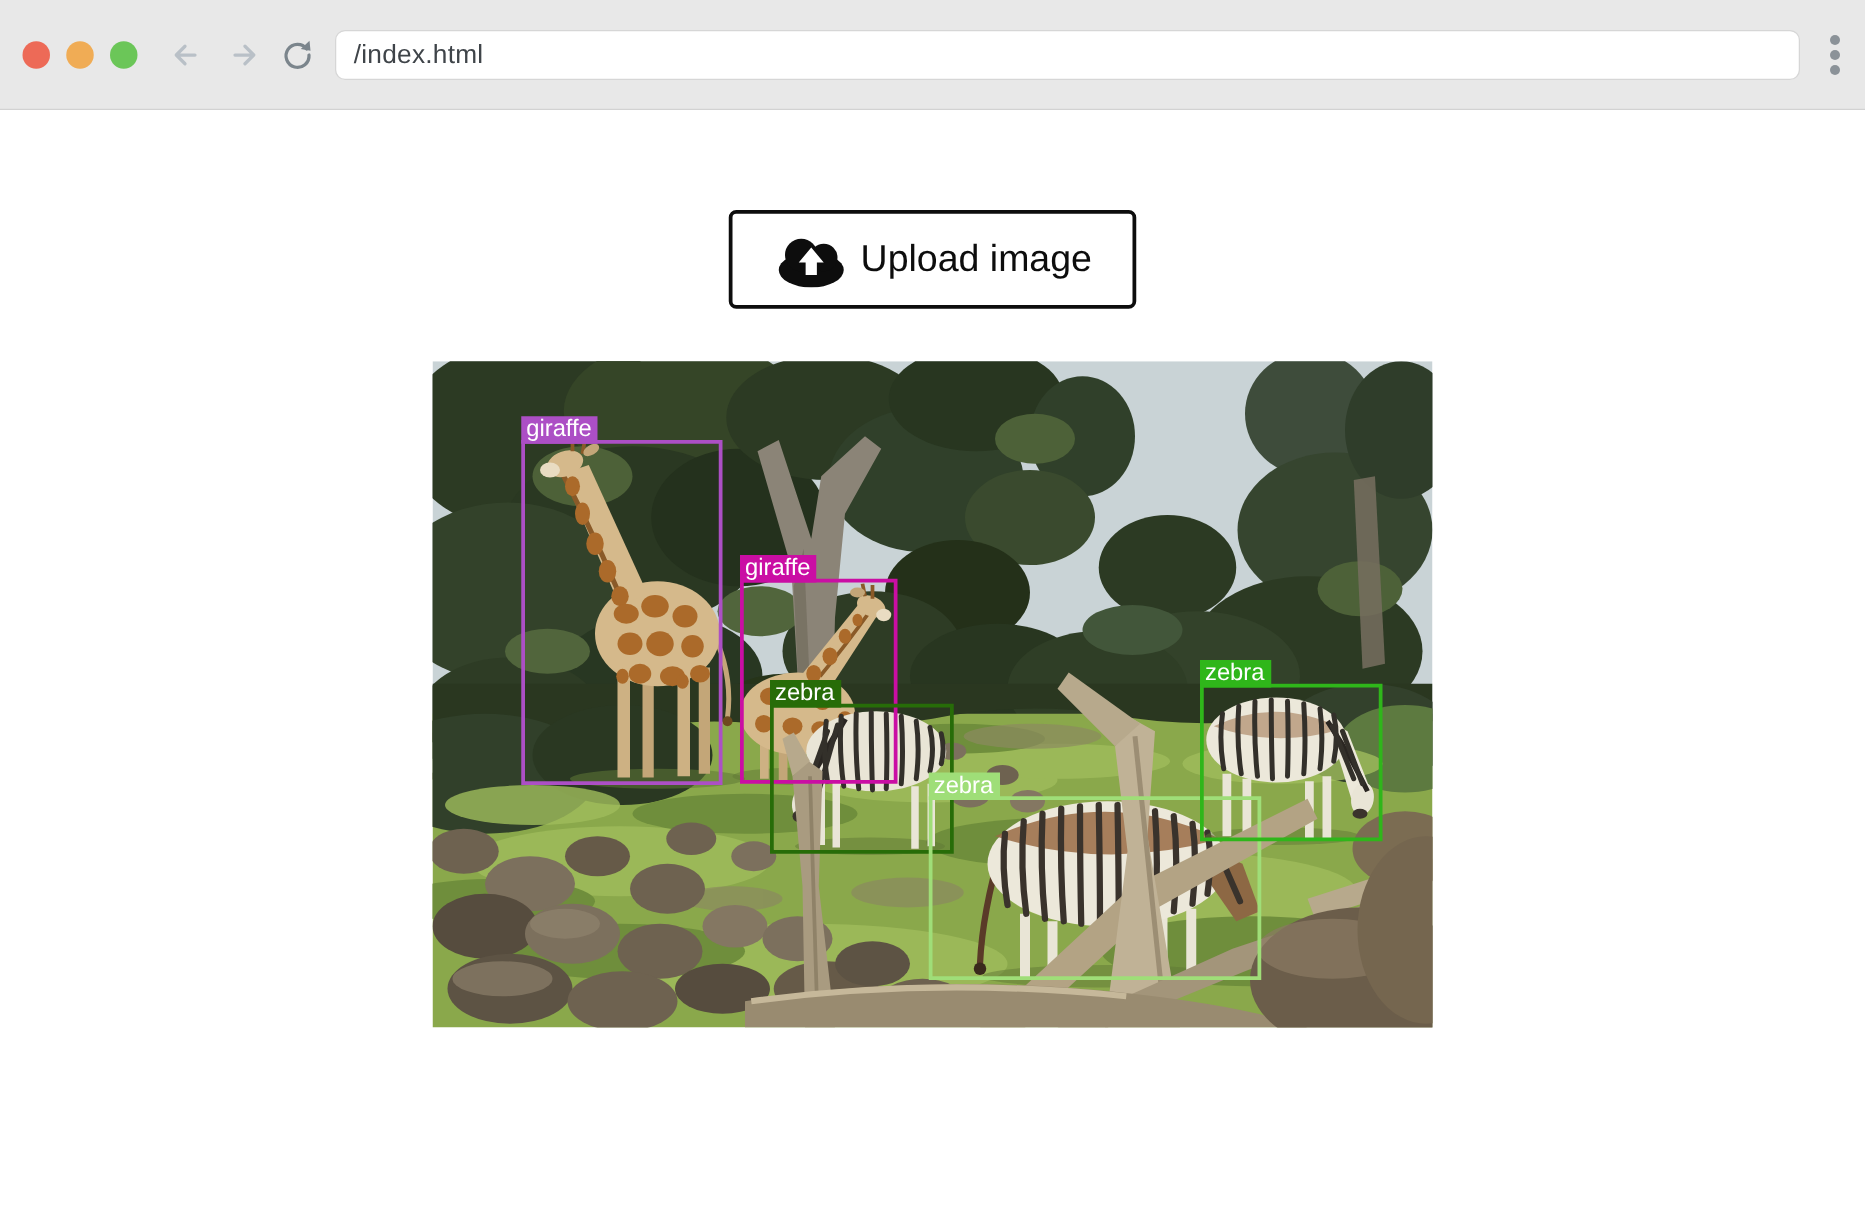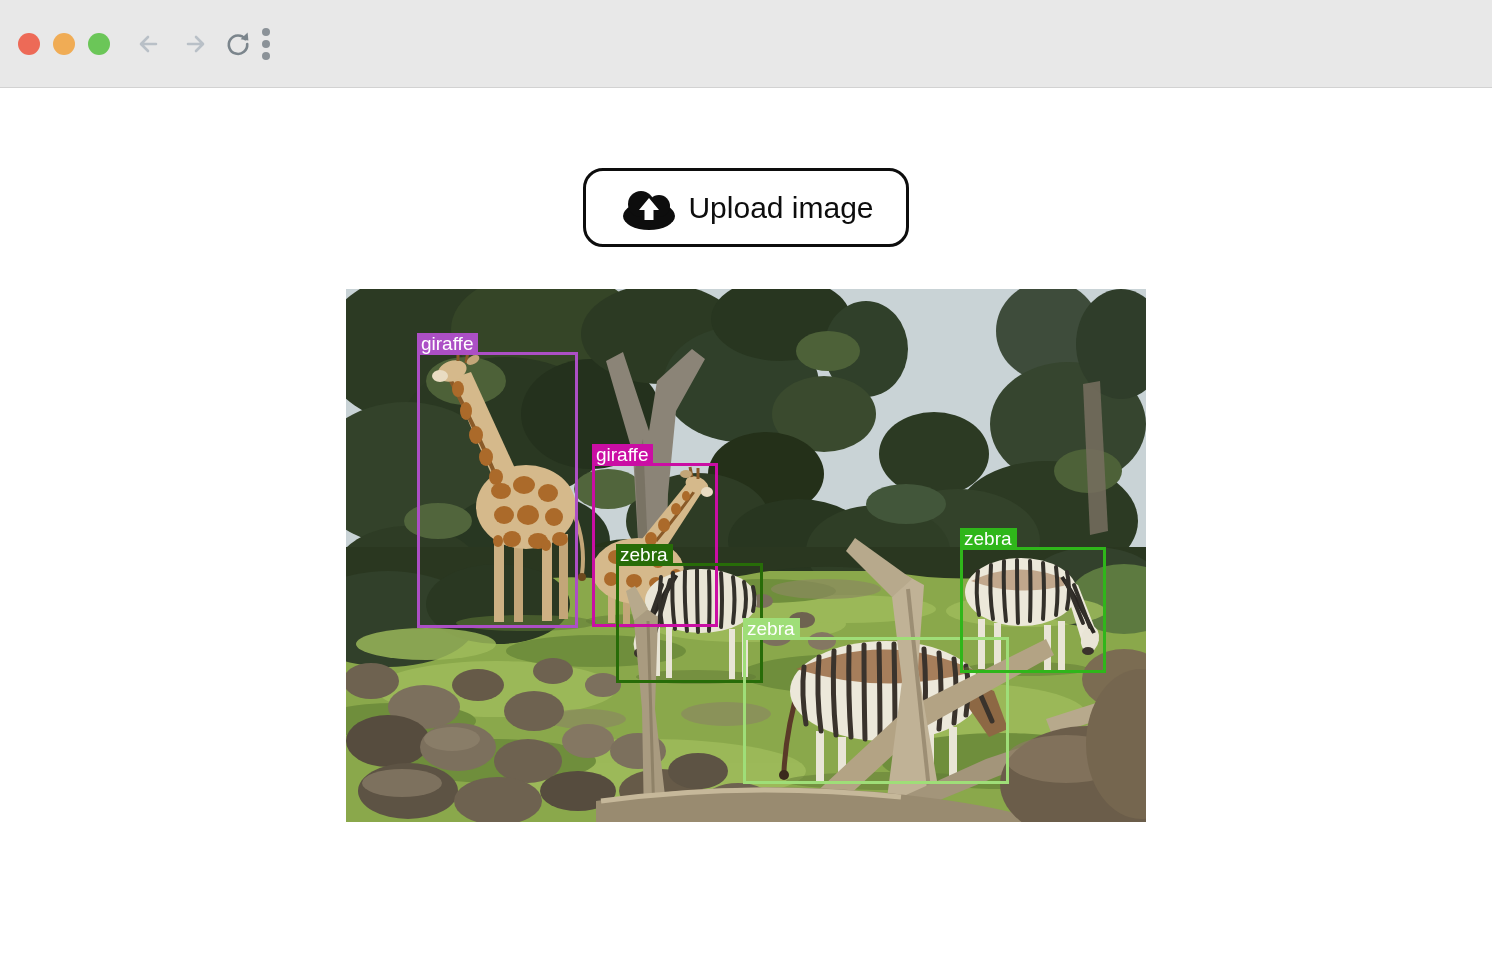--- a/index.html
+++ b/index.html
@@ -18,21 +18,21 @@
              border:1px solid #d6d6d6; border-radius:8px; display:flex;
              align-items:center; padding:0 14px; }
   .url-text{ font-size:21px; color:#3f4449; letter-spacing:.2px; }
   .menu-dots { display:flex; flex-direction:column; gap:4px; padding:4px 6px;
                background:none; border:none; cursor:pointer; }
   .menu-dots span { width:8px; height:8px; border-radius:50%; background:#8b9298; }
 
   
   .upload-btn { display:flex; align-items:center; gap:8px; margin:80px auto 0;
                 height:79px; padding:0 32px; background:#ffffff;
-                border:3px solid #0d0d0d; border-radius:20px; cursor:pointer; }
+                border:3px solid #0d0d0d; border-radius:6px; cursor:pointer; }
   .upload-btn svg { display:block; }
   .upload-label { font-size:30px; font-weight:500; color:#0d0d0d; }
 
   .photo-wrap { position:relative; width:800px; height:474px; margin:42px auto 0; }
   .photo-wrap svg.scene { position:absolute; inset:0; }
   #detections { position:absolute; inset:0; }
   .det-box   { position:absolute; border:3px solid; }
   .det-label { position:absolute; left:-3px; bottom:100%; color:#fff;
                font-size:19px; line-height:21px; padding:0 5px 1px 4px;
                white-space:nowrap; }
@@ -56,20 +56,23 @@
       <svg width="32" height="32" viewBox="0 0 32 32">
           <path d="M10 16 H24 M18 9 L25 16 L18 23" fill="none" stroke="#b9c0c7" stroke-width="2.6" stroke-linecap="round" stroke-linejoin="round"></path>
         </svg>
     </button>
     <button class="icon-btn">
       <svg width="32" height="32" viewBox="0 0 32 32">
         <path d="M23.4 11.2 A9.2 9.2 0 1 0 25.2 16" fill="none" stroke="#7b858c" stroke-width="2.6" stroke-linecap="round"></path>
         <polygon points="25.6,4.6 26.4,12.6 18.6,11.2" fill="#7b858c"></polygon>
       </svg>
     </button>
+  </div>
+  <div class="url-bar">
+    <span class="url-text">/index.html</span>
   </div>
   <button class="menu-dots">
     <span></span>
       <span></span>
       <span></span>
   </button>
 </div>
 
 <div class="content">
 

